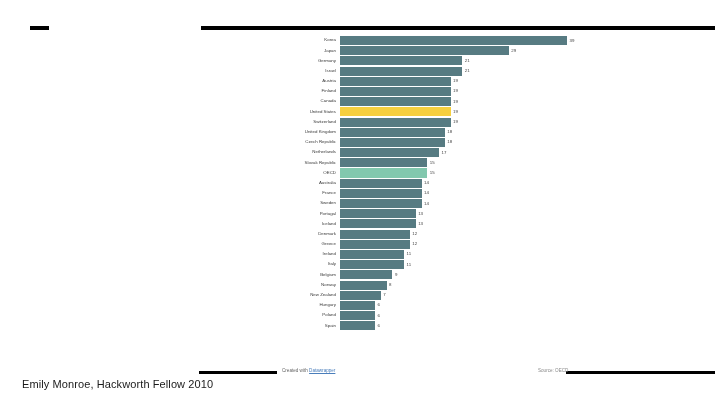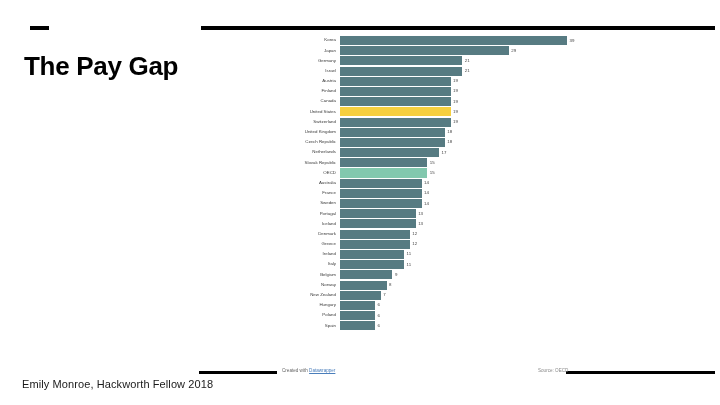--- a/index.html
+++ b/index.html
@@ -157,22 +157,21 @@
   }
 </style>
 </head>
 <body>
 
 <div id="slide">
 
   <div class="rule-top-short"></div>
   <div class="rule-top-long"></div>
 
-  <div class="deck-title">The Pay Gap</div>
-  <div class="byline">Emily Monroe, Hackworth Fellow 2018</div>
+  <div class="byline">Emily Monroe, Hackworth Fellow 2010</div>
 
   <div class="chart">
     <div class="rows" id="chart-rows">
         <div class="row">
           <div class="row-label">Korea</div>
           <div class="bar-wrap">
             <div class="bar" style="width: 88%;"></div>
             <div class="bar-value" style="left: 88%;">39</div>
           </div>
         </div>

